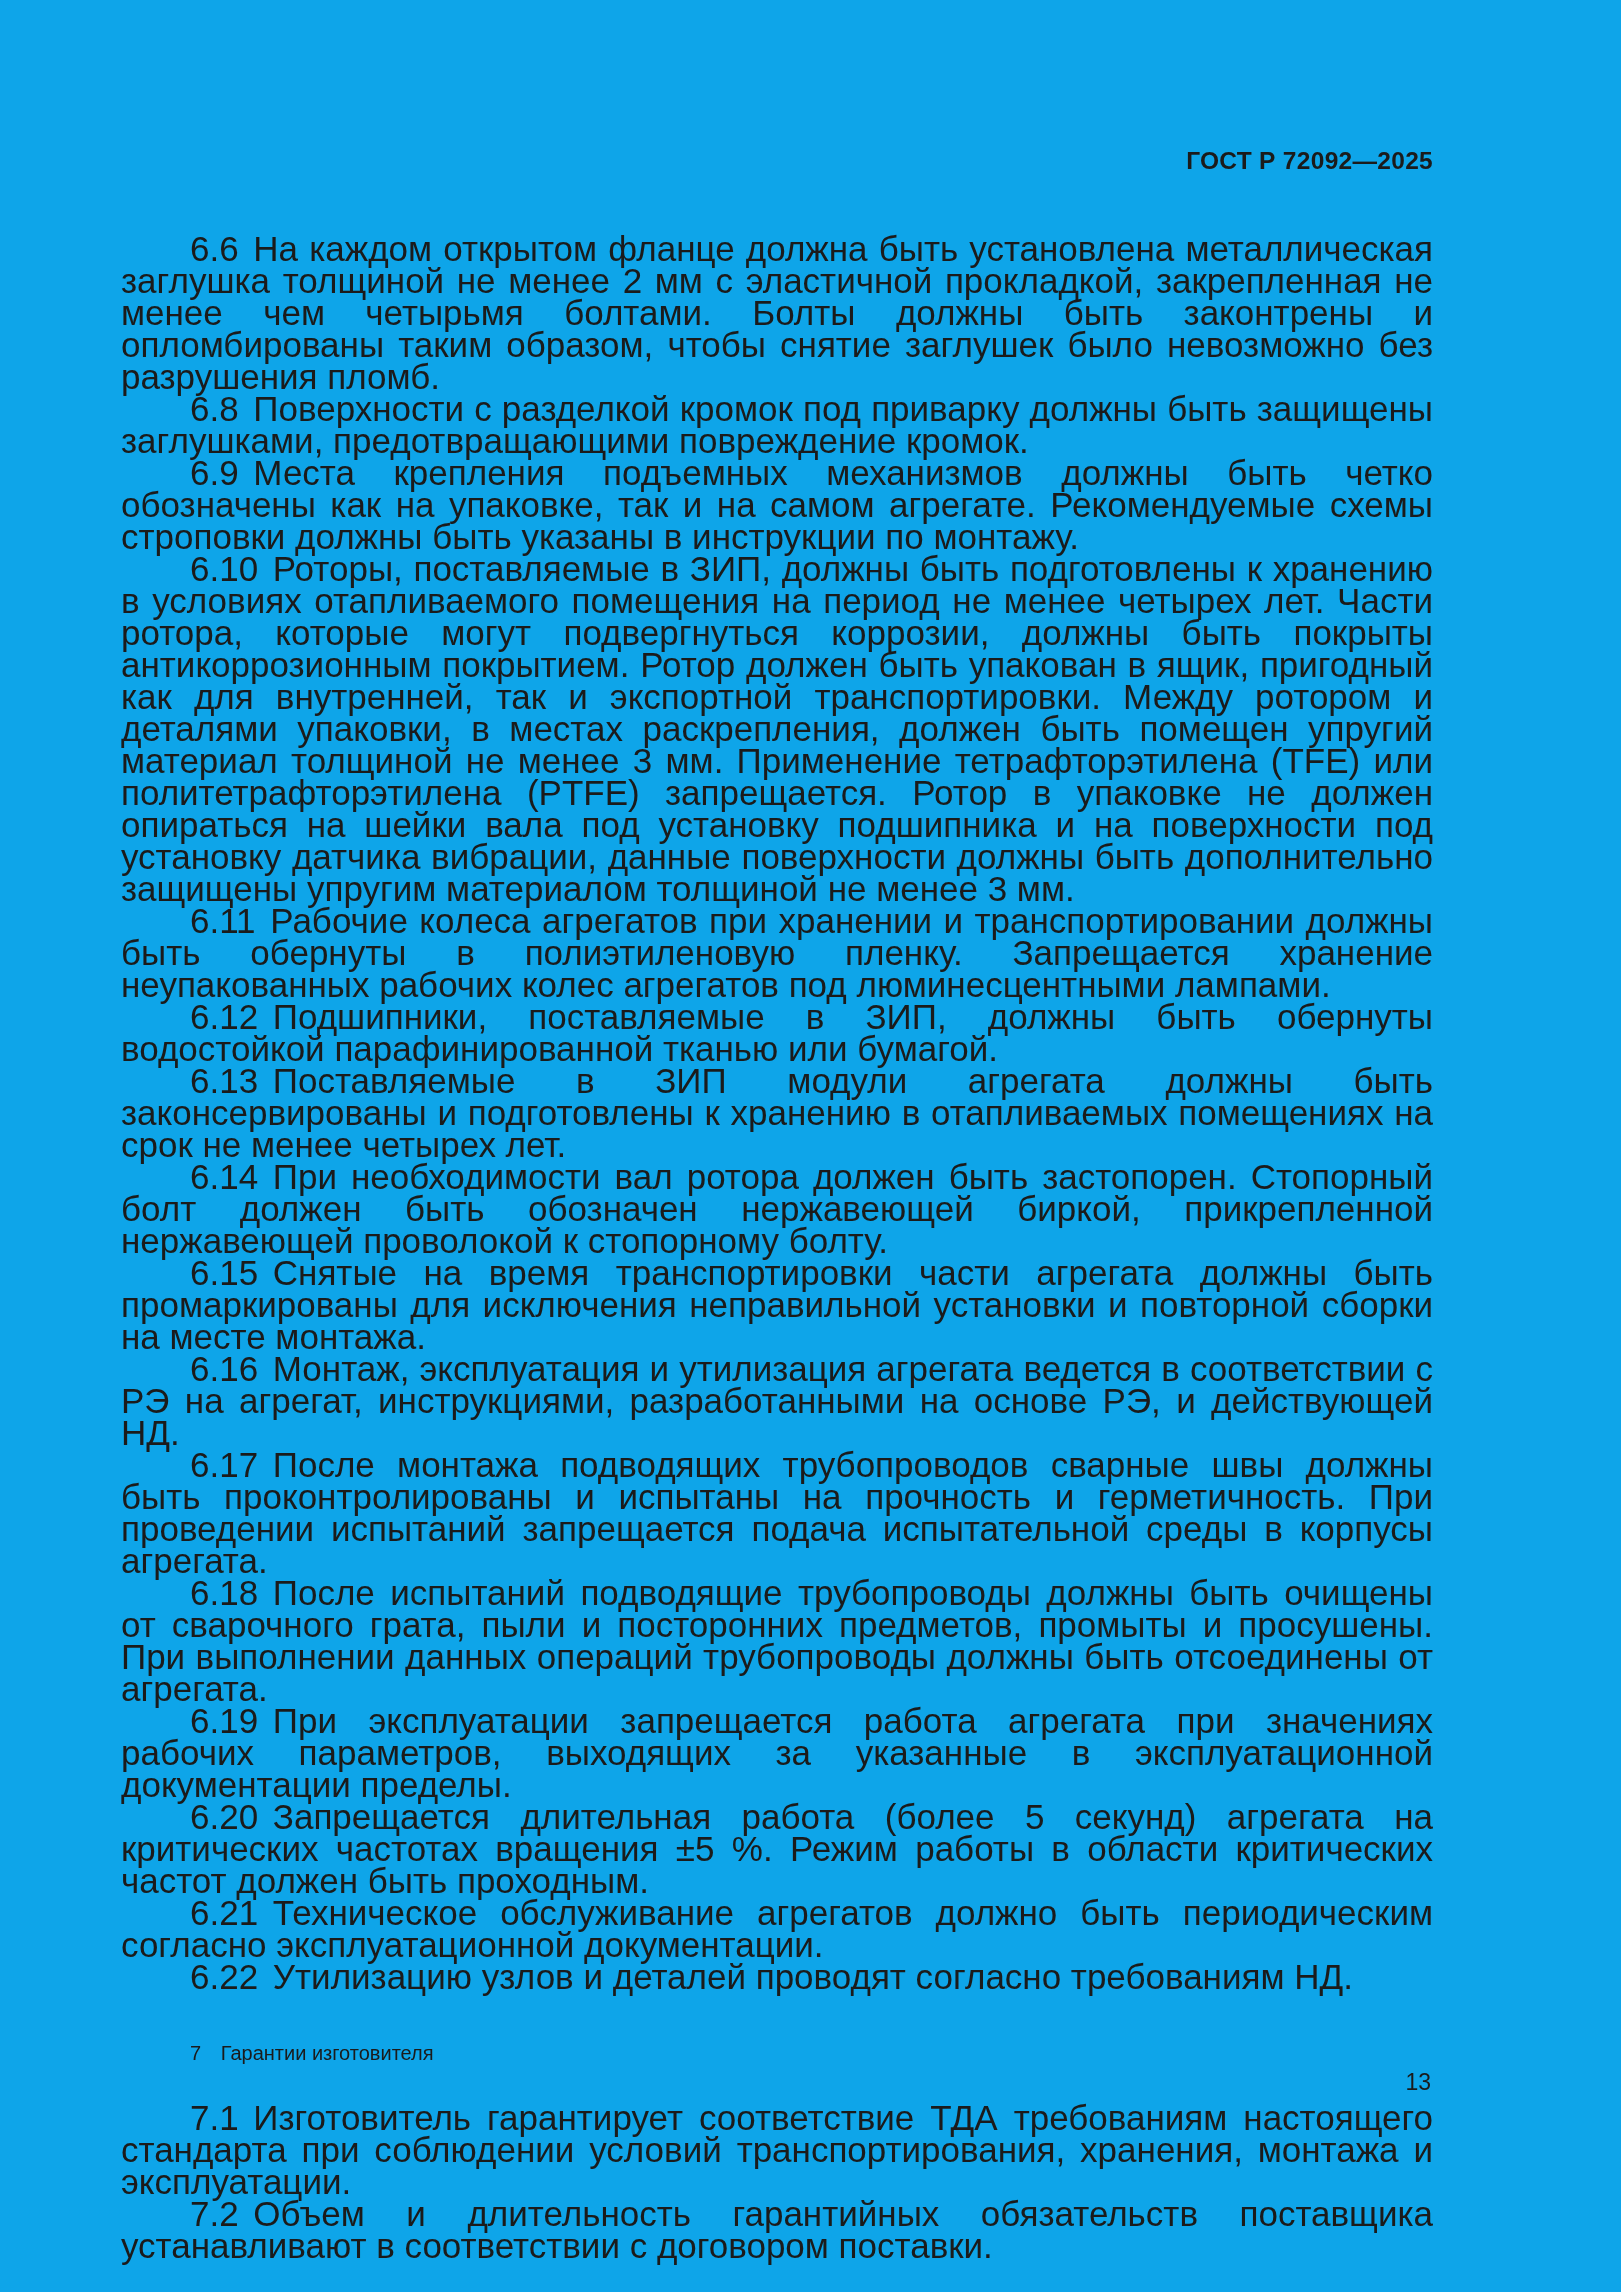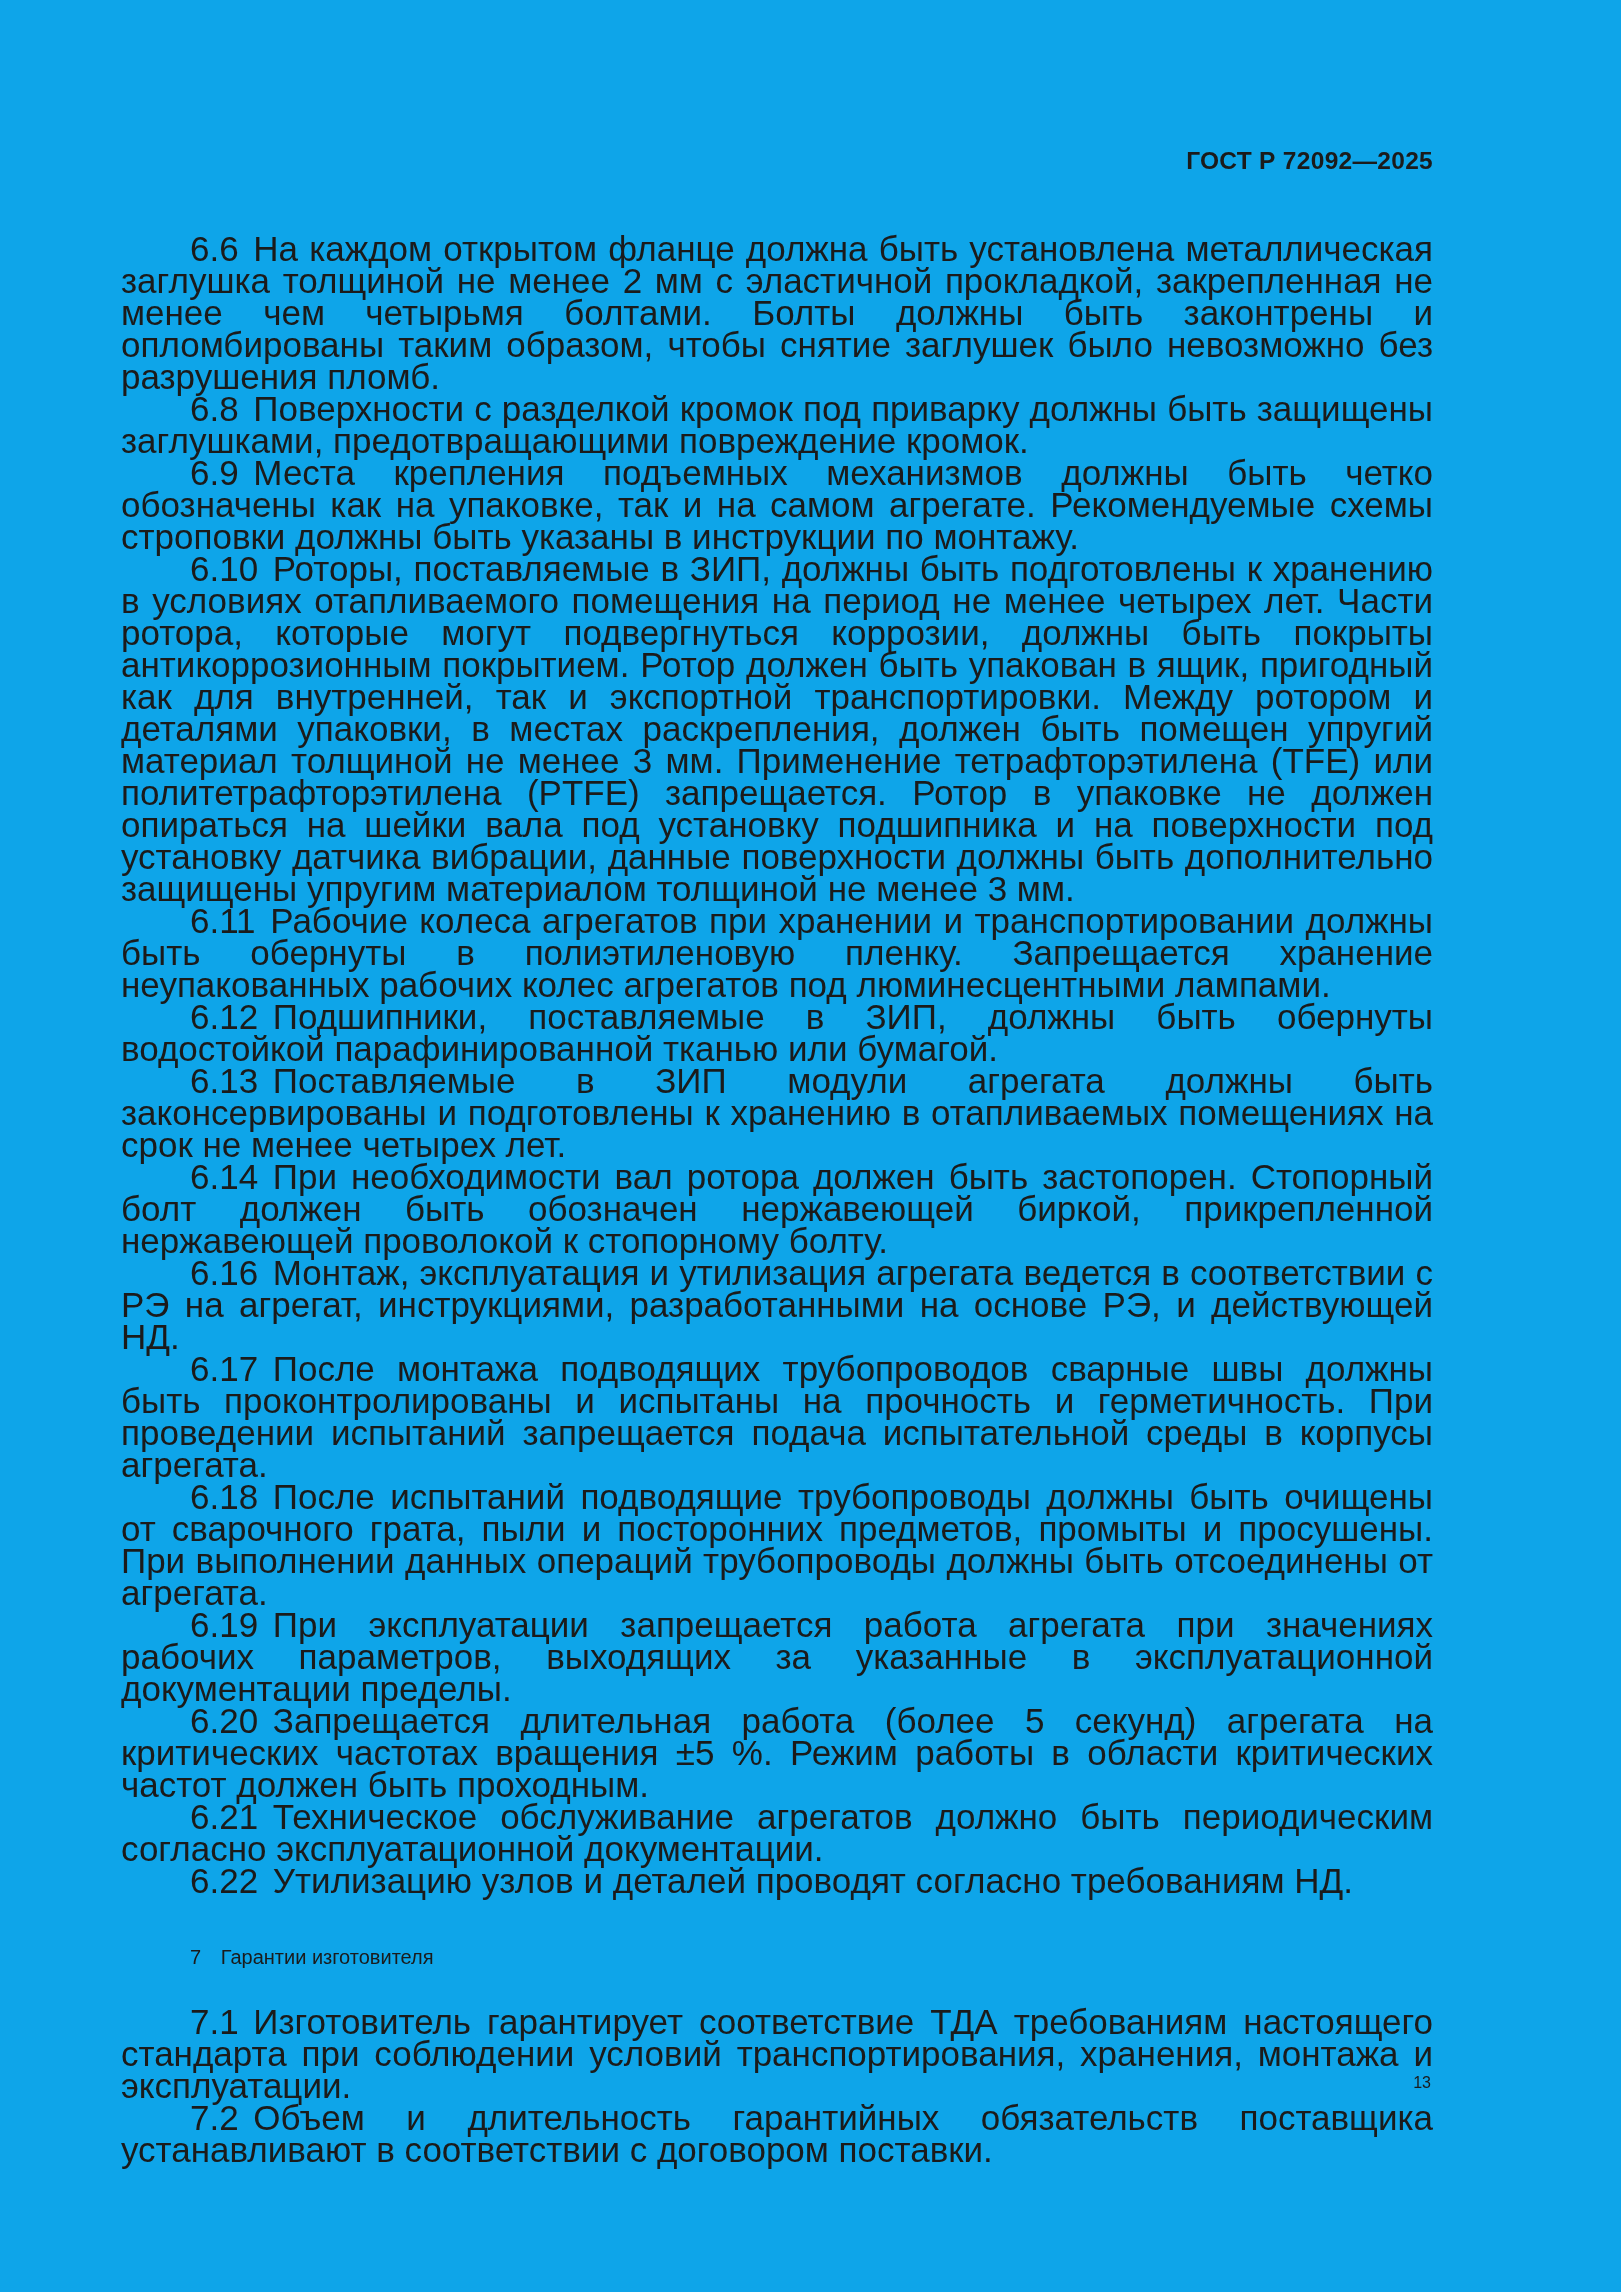--- a/index.html
+++ b/index.html
@@ -51,21 +51,21 @@
     line-height: 35px;
     font-weight: normal;
   }
   .section-title .sec-num {
     margin-right: 19.6px;
   }
   .page-number {
     position: absolute;
     top: 2068px;
     right: 190px;
-    font-size: 16px;
+    font-size: 23px;
     line-height: 29px;
     margin-left: 43px;
   }
 </style>
 </head>
 <body>
 
 <div class="page">
 
   <div class="page-header">ГОСТ Р 72092—2025</div>
@@ -74,20 +74,21 @@
 
     <div id="section6-container">
         <p class="para"><span class="pnum">6.6</span><span>На каждом открытом фланце должна быть установлена металлическая заглушка толщиной не менее 2 мм с эластичной прокладкой, закрепленная не менее чем четырьмя болтами. Болты должны быть законтрены и опломбированы таким образом, чтобы снятие заглушек было невозможно без разрушения пломб.</span></p>
         <p class="para"><span class="pnum">6.8</span><span>Поверхности с разделкой кромок под приварку должны быть защищены заглушками, предотвращающими повреждение кромок.</span></p>
         <p class="para"><span class="pnum">6.9</span><span>Места крепления подъемных механизмов должны быть четко обозначены как на упаковке, так и на самом агрегате. Рекомендуемые схемы строповки должны быть указаны в инструкции по монтажу.</span></p>
         <p class="para"><span class="pnum">6.10</span><span>Роторы, поставляемые в ЗИП, должны быть подготовлены к хранению в условиях отапливаемого помещения на период не менее четырех лет. Части ротора, которые могут подвергнуться коррозии, должны быть покрыты антикоррозионным покрытием. Ротор должен быть упакован в ящик, пригодный как для внутренней, так и экспортной транспортировки. Между ротором и деталями упаковки, в местах раскрепления, должен быть помещен упругий материал толщиной не менее 3 мм. Применение тетрафторэтилена (TFE) или политетрафторэтилена (PTFE) запрещается. Ротор в упаковке не должен опираться на шейки вала под установку подшипника и на поверхности под установку датчика вибрации, данные поверхности должны быть дополнительно защищены упругим материалом толщиной не менее 3 мм.</span></p>
         <p class="para"><span class="pnum">6.11</span><span>Рабочие колеса агрегатов при хранении и транспортировании должны быть обернуты в полиэтиленовую пленку. Запрещается хранение неупакованных рабочих колес агрегатов под люминесцентными лампами.</span></p>
         <p class="para"><span class="pnum">6.12</span><span>Подшипники, поставляемые в ЗИП, должны быть обернуты водостойкой парафинированной тканью или бумагой.</span></p>
         <p class="para"><span class="pnum">6.13</span><span>Поставляемые в ЗИП модули агрегата должны быть законсервированы и подготовлены к хранению в отапливаемых помещениях на срок не менее четырех лет.</span></p>
         <p class="para"><span class="pnum">6.14</span><span>При необходимости вал ротора должен быть застопорен. Стопорный болт должен быть обозначен нержавеющей биркой, прикрепленной нержавеющей проволокой к стопорному болту.</span></p>
+        <p class="para"><span class="pnum">6.15</span><span>Снятые на время транспортировки части агрегата должны быть промаркированы для исключения неправильной установки и повторной сборки на месте монтажа.</span></p>
         <p class="para"><span class="pnum">6.16</span><span>Монтаж, эксплуатация и утилизация агрегата ведется в соответствии с РЭ на агрегат, инструкциями, разработанными на основе РЭ, и действующей НД.</span></p>
         <p class="para"><span class="pnum">6.17</span><span>После монтажа подводящих трубопроводов сварные швы должны быть проконтролированы и испытаны на прочность и герметичность. При проведении испытаний запрещается подача испытательной среды в корпусы агрегата.</span></p>
         <p class="para"><span class="pnum">6.18</span><span>После испытаний подводящие трубопроводы должны быть очищены от сварочного грата, пыли и посторонних предметов, промыты и просушены. При выполнении данных операций трубопроводы должны быть отсоединены от агрегата.</span></p>
         <p class="para"><span class="pnum">6.19</span><span>При эксплуатации запрещается работа агрегата при значениях рабочих параметров, выходящих за указанные в эксплуатационной документации пределы.</span></p>
         <p class="para"><span class="pnum">6.20</span><span>Запрещается длительная работа (более 5 секунд) агрегата на критических частотах вращения ±5 %. Режим работы в области критических частот должен быть проходным.</span></p>
         <p class="para"><span class="pnum">6.21</span><span>Техническое обслуживание агрегатов должно быть периодическим согласно эксплуатационной документации.</span></p>
         <p class="para"><span class="pnum">6.22</span><span>Утилизацию узлов и деталей проводят согласно требованиям НД.</span></p>
       </div>
 
     <h2 class="section-title">

